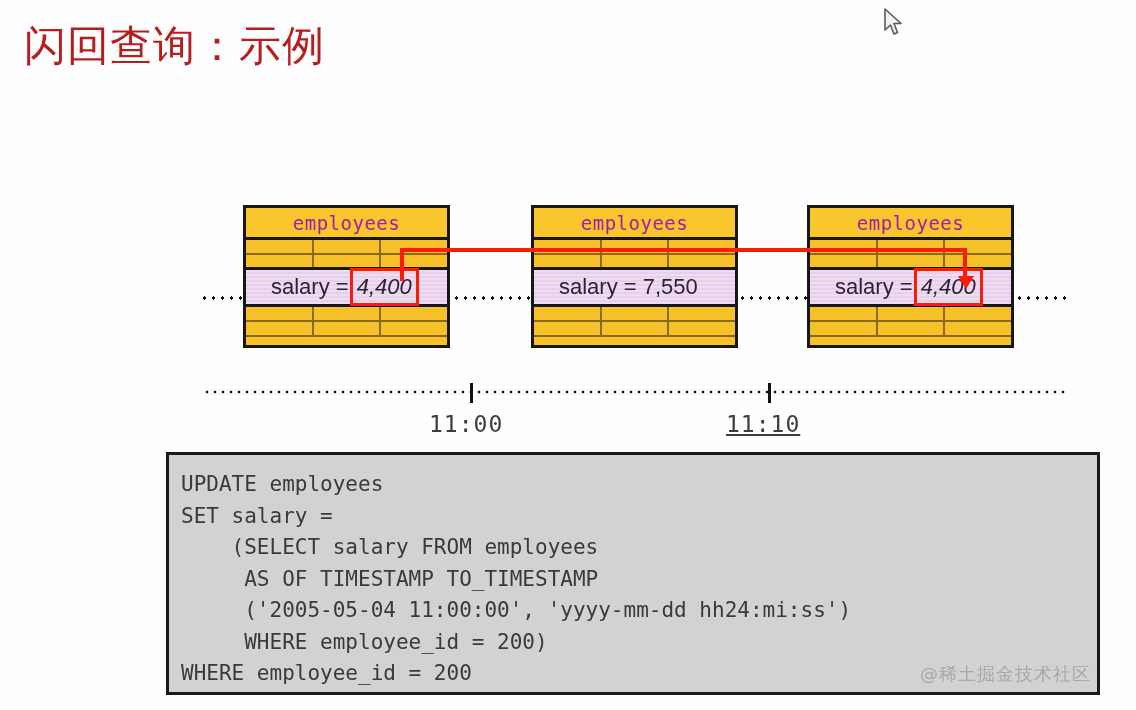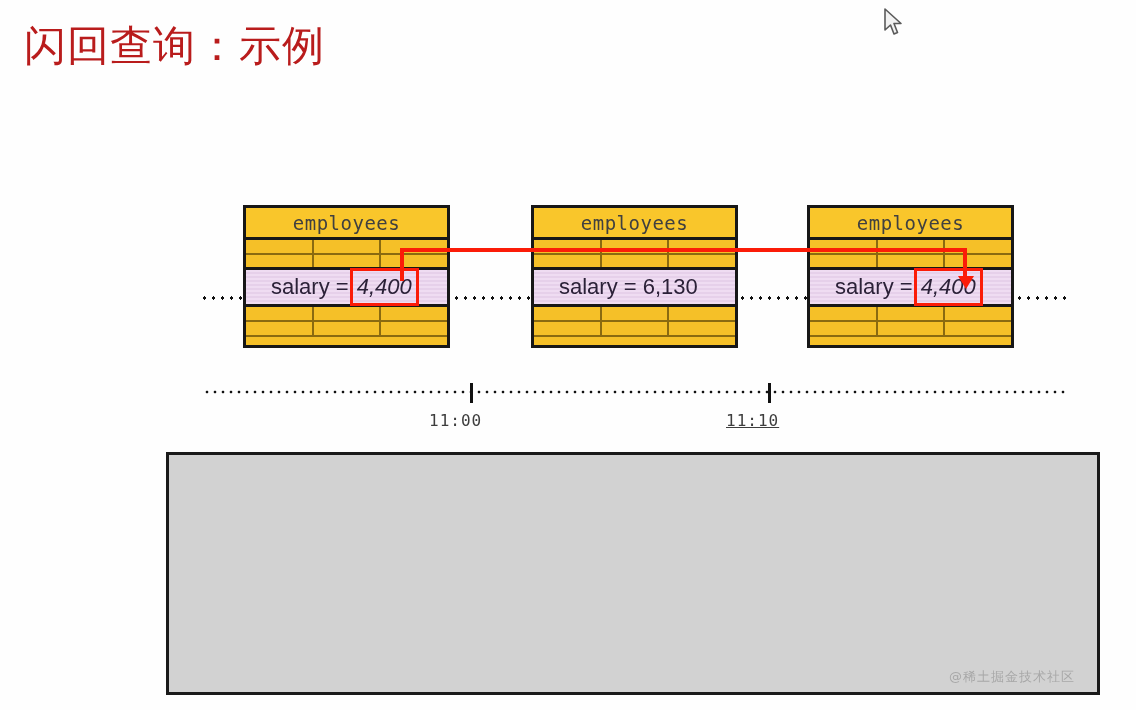--- a/index.html
+++ b/index.html
@@ -51,21 +51,21 @@
   .emp-table .hdr {
     height: 32px;
     box-sizing: border-box;
     border-bottom: 3px solid #171717;
     background: #f9c62b;
     display: flex;
     align-items: center;
     justify-content: center;
     font-family: "DejaVu Sans Mono", monospace;
     font-size: 19px;
-    color: #404040;
+    color: #a21caf;
     letter-spacing: 0.5px;
   }
   .grid-row {
     height: 15px;
     box-sizing: border-box;
     display: flex;
     background: #f5c028;
     border-bottom: 2px solid #8a6a10;
   }
   .grid-row.thick-bottom { border-bottom: 3px solid #171717; }
@@ -134,21 +134,21 @@
   .tl-tick {
     position: absolute;
     width: 3px;
     height: 20px;
     background: #111;
     z-index: 3;
   }
   .tl-label {
     position: absolute;
     font-family: "DejaVu Sans Mono", monospace;
-    font-size: 16px;
+    font-size: 23px;
     color: #3d3d3d;
     letter-spacing: 1px;
     white-space: pre;
   }
 
   
   #sql-block {
     position: absolute;
     left: 166px;
     top: 452px;
@@ -163,24 +163,24 @@
   #sql-code {
     font-family: "DejaVu Sans Mono", monospace;
     font-size: 21px;
     line-height: 31.5px;
     color: #3a3a3a;
     white-space: pre;
     margin: 0;
   }
   #watermark {
     position: absolute;
-    right: 22px;
+    right: 6px;
     bottom: 6px;
     font-family: "DejaVu Sans", sans-serif;
-    font-size: 13px;
+    font-size: 18px;
     color: #a8a8a8;
     letter-spacing: 1px;
     white-space: pre;
     z-index: 5;
   }
 
   
   #cursor {
     position: absolute;
     left: 884px;
@@ -233,21 +233,21 @@
       <span class="cell"></span>
       <span class="cell"></span>
       <span class="cell"></span>
     </div>
     <div class="grid-row thick-bottom">
       <span class="cell"></span>
       <span class="cell"></span>
       <span class="cell"></span>
     </div>
     <div class="salary-row">
-      <span class="sal-label">salary = </span><span class="sal-value">6,130</span>
+      <span class="sal-label">salary = </span><span class="sal-value">7,550</span>
     </div>
     <div class="grid-row">
       <span class="cell"></span>
       <span class="cell"></span>
       <span class="cell"></span>
     </div>
     <div class="grid-row">
       <span class="cell"></span>
       <span class="cell"></span>
       <span class="cell"></span>
@@ -292,18 +292,25 @@
   </svg>
 
   <div id="timeline-axis"></div>
   <div class="tl-tick" style="left:470px; top:383px;"></div>
   <div class="tl-tick" style="left:768px; top:383px;"></div>
   <div class="tl-label" style="left:429px; top:411px;">11:00</div>
   <div class="tl-label" style="left:726px; top:411px;text-decoration:underline;">11:10</div>
 </div>
 
 <div id="sql-block">
+  <pre id="sql-code">UPDATE employees
+SET salary =
+    (SELECT salary FROM employees
+     AS OF TIMESTAMP TO_TIMESTAMP
+     ('2005-05-04 11:00:00', 'yyyy-mm-dd hh24:mi:ss')
+     WHERE employee_id = 200)
+WHERE employee_id = 200</pre>
   <div id="watermark">@稀土掘金技术社区</div>
 </div>
 
 <svg id="cursor" width="22" height="30" viewBox="0 0 22 30">
   <polygon points="1,1 1,22 6.5,17 10,26 13.5,24.5 10,15.5 17,15.5" fill="#f2f2f2" stroke="#5a5a5a" stroke-width="1.6" stroke-linejoin="round"></polygon>
 </svg>
 
 </body></html>

